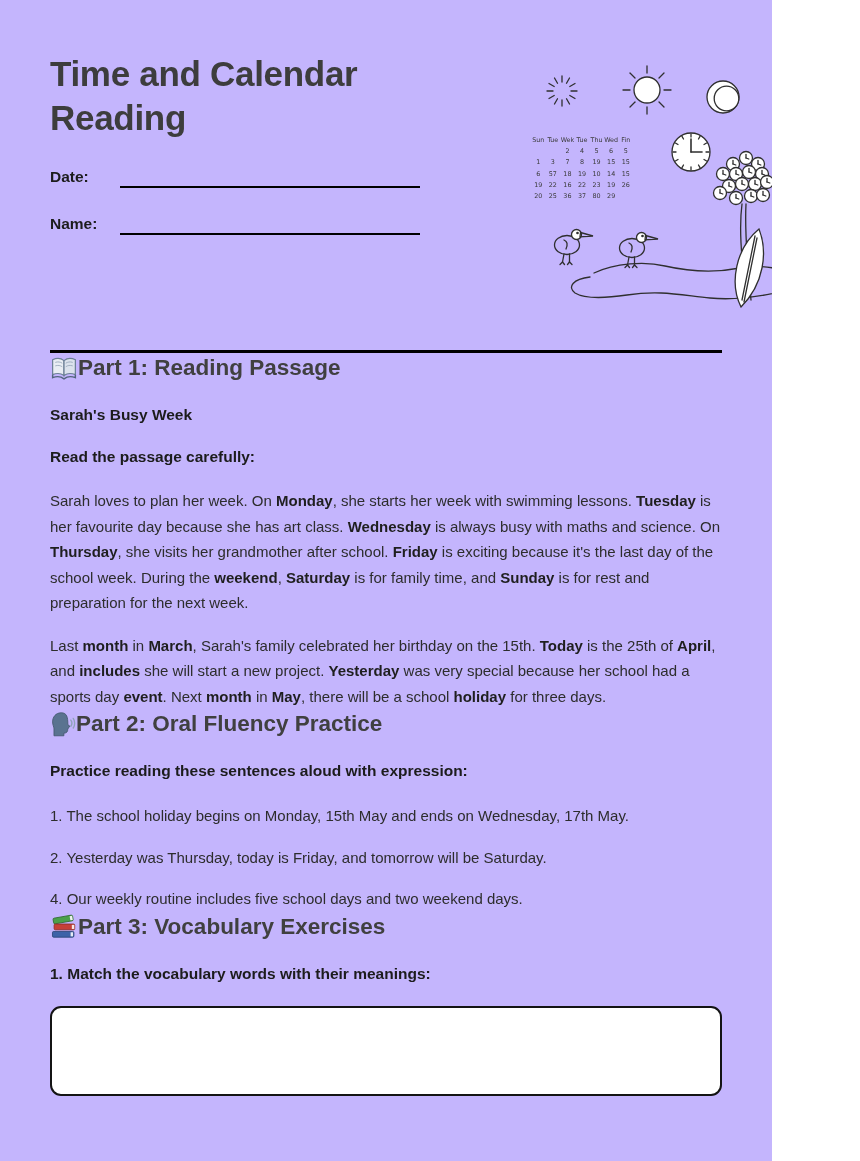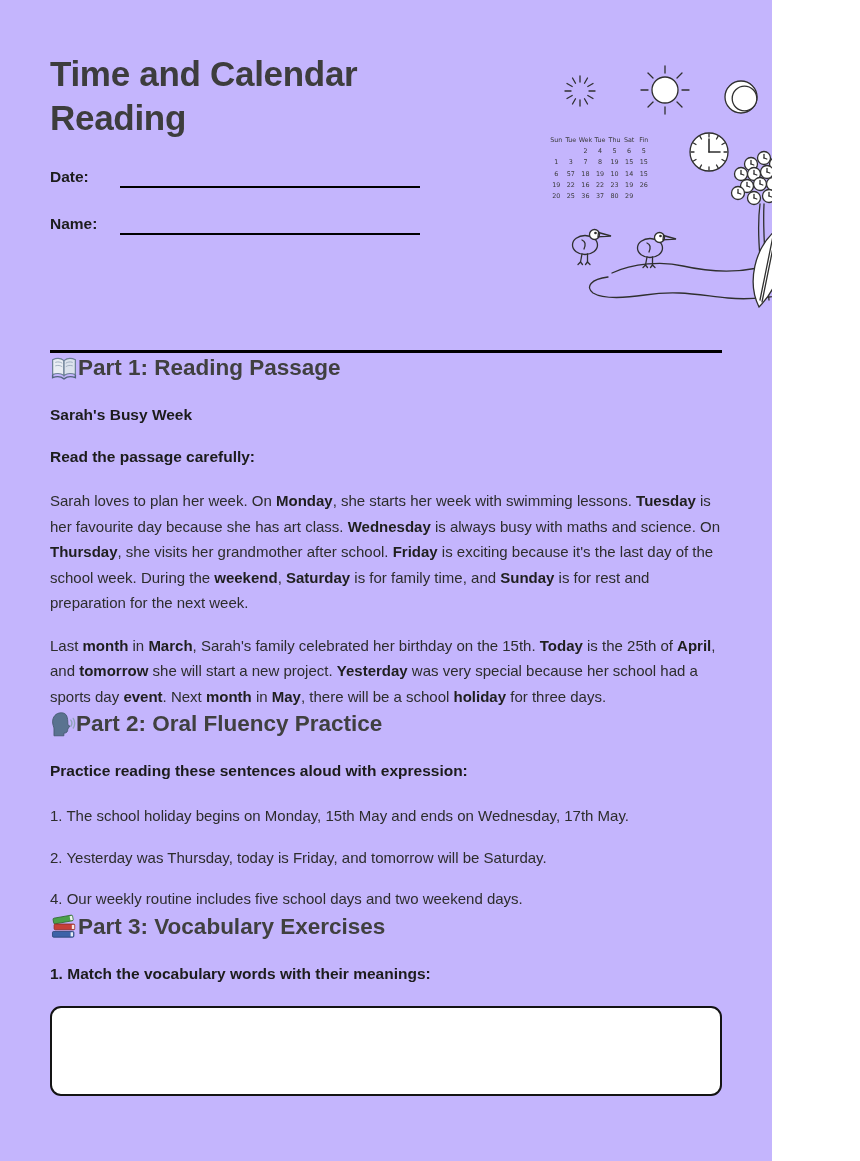--- a/index.html
+++ b/index.html
@@ -23,21 +23,21 @@
     line-height: 44px;
     font-weight: 700;
     letter-spacing: -0.3px;
     color: #3d3d3d;
   }
   .field-row { display: flex; align-items: flex-end; width: 370px; margin-bottom: 25px; }
   .field-label { width: 70px; font-size: 15.5px; font-weight: 700; color: #1c1c1c; padding-bottom: 2px; }
   .field-line { flex: 1; height: 22px; border-bottom: 2px solid #000; }
 
   
-  .illustration { position: absolute; left: 533px; top: 52px; width: 280px; height: 260px; }
+  .illustration { position: absolute; left: 515px; top: 52px; width: 280px; height: 260px; }
   .illustration svg { position: absolute; left: 0; top: 0; }
   #scene path, #scene line, #scene ellipse { stroke: #2f2f2f; fill: none; stroke-width: 1.3; stroke-linecap: round; }
   #scene circle { stroke: #2f2f2f; fill: #ffffff; stroke-width: 1.3; }
   #scene .hand { stroke-width: 1.6; }
   #scene .fillwhite { fill: #ffffff; }
   .mini-calendar {
     position: absolute; left: 16px; top: 85px; width: 102px;
     display: grid; grid-template-columns: repeat(7, 1fr); row-gap: 4.2px;
     font-family: "DejaVu Sans", sans-serif;
     font-size: 6.4px; line-height: 7px; color: #3a3a3a; text-align: center;
@@ -225,21 +225,21 @@
             <line x1="2.5" y1="17" x2="5" y2="19.5"></line>
           </g>
         </svg>
 
       <div class="mini-calendar" id="mini-calendar">
           <span>Sun</span>
           <span>Tue</span>
           <span>Wek</span>
           <span>Tue</span>
           <span>Thu</span>
-          <span>Sat</span>
+          <span>Wed</span>
           <span>Fin</span>
           <span></span>
           <span></span>
           <span>2</span>
           <span>4</span>
           <span>5</span>
           <span>6</span>
           <span>5</span>
           <span>1</span>
           <span>3</span>
@@ -285,21 +285,21 @@
           <path d="M6 7 C9 6 12 6.5 14 8 M6 11 C9 10 12 10.5 14 12 M18 8 C20 6.5 23 6 26 7 M18 12 C20 10.5 23 10 26 11" fill="none" stroke="#9aa9bb" stroke-width="1"></path>
         </svg>
       </span>
       <span>Part 1: Reading Passage</span>
     </h2>
 
     <p class="bold-label">Sarah's Busy Week</p>
     <p class="bold-label">Read the passage carefully:</p>
 
     <p class="body-text para">Sarah loves to plan her week. On <b>Monday</b>, she starts her week with swimming lessons. <b>Tuesday</b> is her favourite day because she has art class. <b>Wednesday</b> is always busy with maths and science. On <b>Thursday</b>, she visits her grandmother after school. <b>Friday</b> is exciting because it's the last day of the school week. During the <b>weekend</b>, <b>Saturday</b> is for family time, and <b>Sunday</b> is for rest and preparation for the next week.</p>
-    <p class="body-text para">Last <b>month</b> in <b>March</b>, Sarah's family celebrated her birthday on the 15th. <b>Today</b> is the 25th of <b>April</b>, and <b>tomorrow</b> she will start a new project. <b>Yesterday</b> was very special because her school had a sports day <b>event</b>. Next <b>month</b> in <b>May</b>, there will be a school <b>holiday</b> for three days.</p>
+    <p class="body-text para">Last <b>month</b> in <b>March</b>, Sarah's family celebrated her birthday on the 15th. <b>Today</b> is the 25th of <b>April</b>, and <b>includes</b> she will start a new project. <b>Yesterday</b> was very special because her school had a sports day <b>event</b>. Next <b>month</b> in <b>May</b>, there will be a school <b>holiday</b> for three days.</p>
 
     <h2 class="section-heading mt-h2b">
       <span class="section-icon">
         <svg width="26" height="27" viewBox="0 0 30 30">
           <path d="M13 1.5 C6.5 1.5 3 6.5 3 12 C3 15.5 4.6 17.6 4.6 20 L4.6 28 L16 28 L16 25 C19.5 25 20.5 23 20.5 20.3 L22.8 16.8 L20.6 15.2 C20.6 6.5 19.5 1.5 13 1.5 Z" fill="#5a7390" stroke="#44586f" stroke-width="1"></path>
           <path d="M24 10 C25.5 12 25.5 15 24 17 M26.8 8 C29 11 29 16 26.8 19" fill="none" stroke="#8fa3b8" stroke-width="1.6" stroke-linecap="round"></path>
         </svg>
       </span>
       <span>Part 2: Oral Fluency Practice</span>
     </h2>

